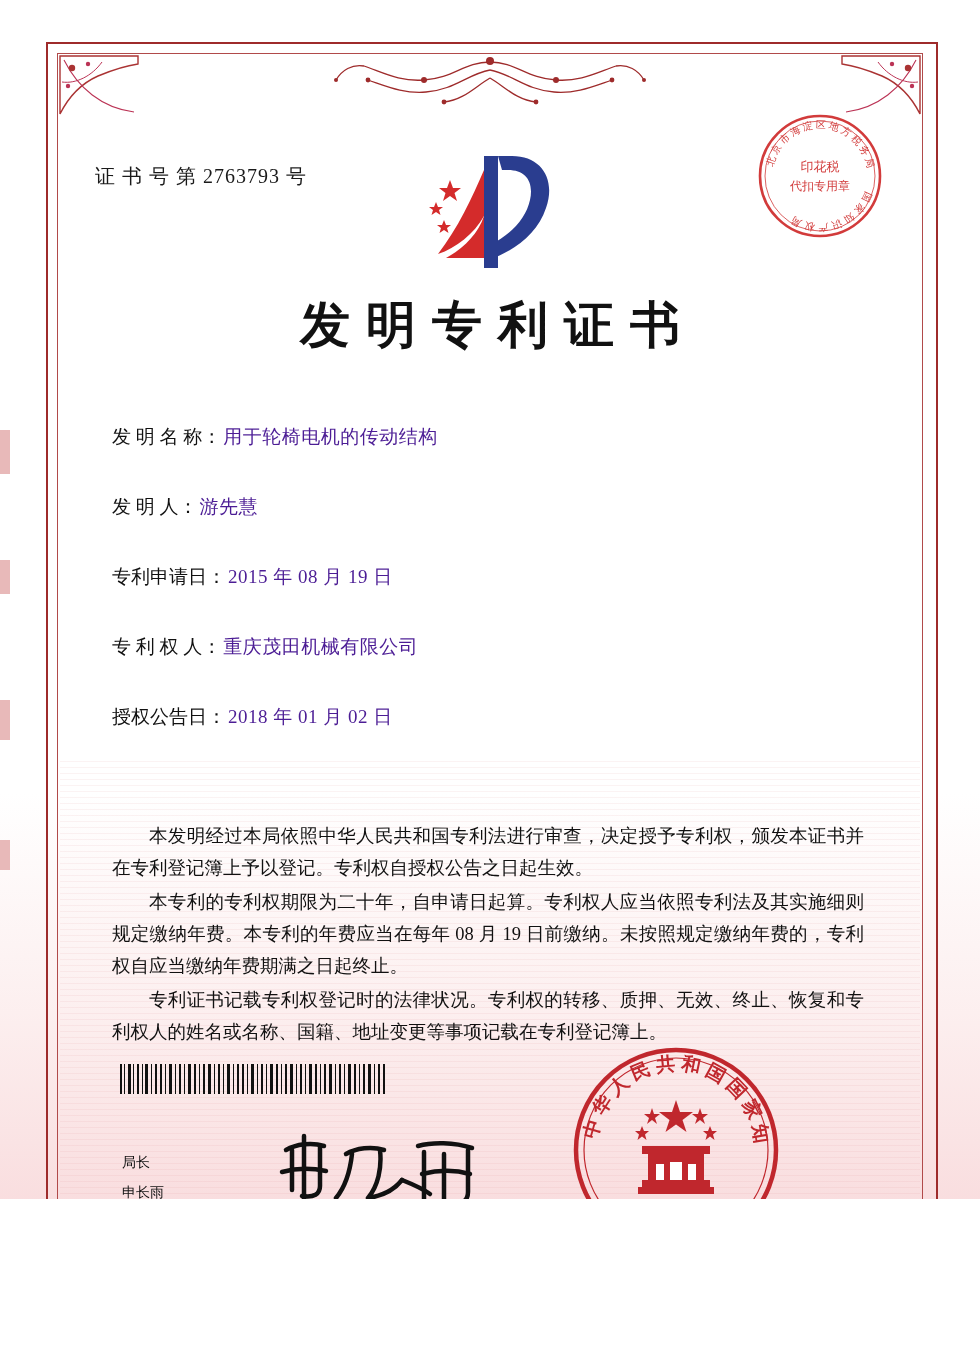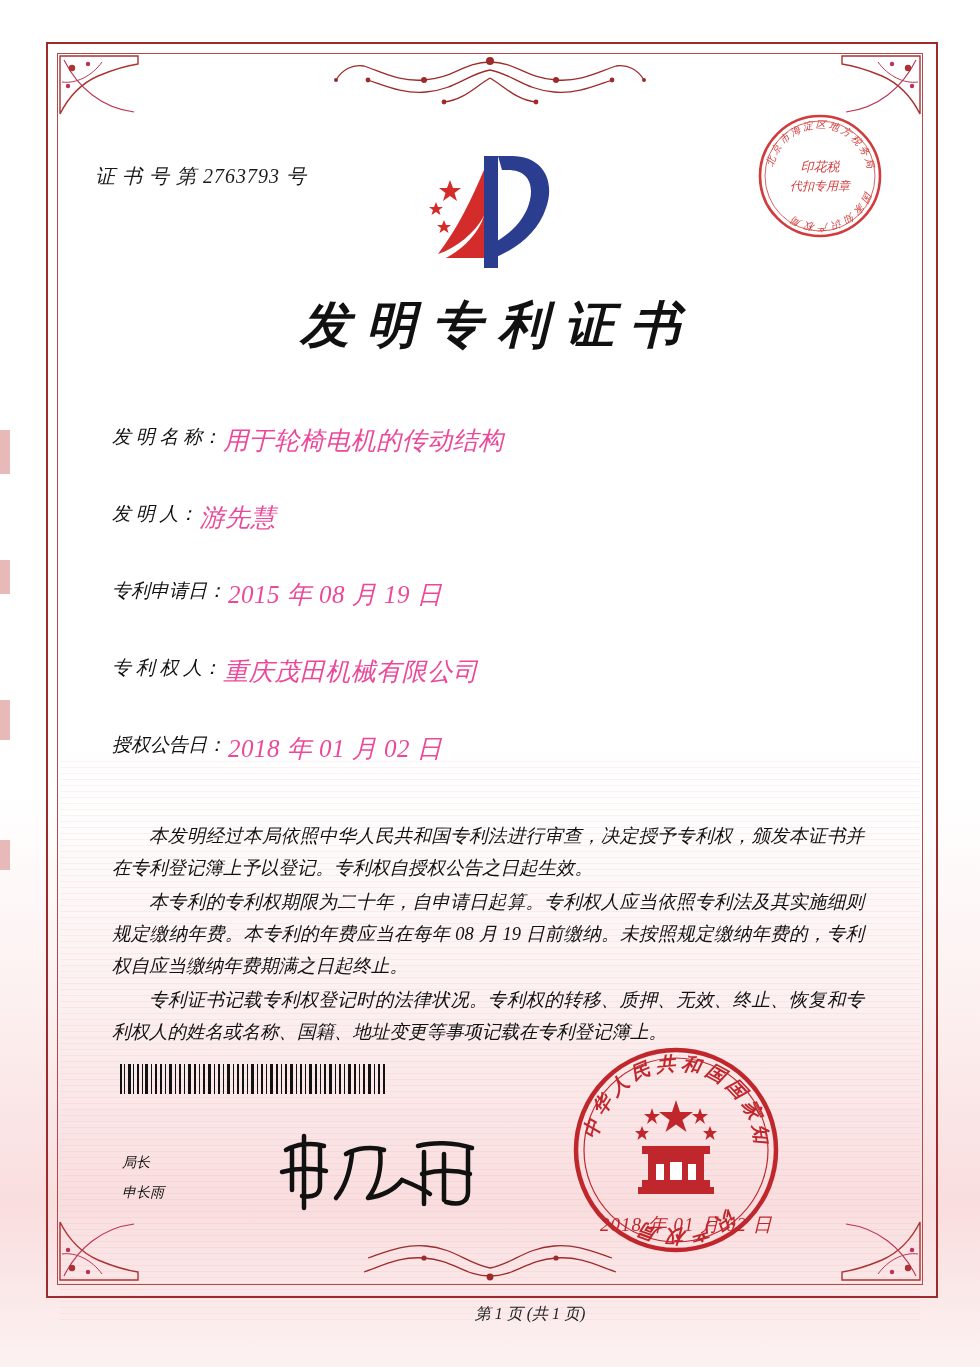--- a/index.html
+++ b/index.html
@@ -6,24 +6,23 @@
     margin: 0;
     padding: 0;
     background: #ffffff;
   }
   body {
     font-family: "Liberation Serif", "DejaVu Serif", serif;
   }
   .page {
     position: relative;
     width: 980px;
-    height: 1367px;
+    height: 1199px;
     background: #ffffff;
     overflow: hidden;
-    font-style: italic;
   }
 
   
   .bg-wash {
     position: absolute;
     left: 0; top: 0;
     width: 980px; height: 1367px;
     background:
       linear-gradient(to bottom, rgba(255,255,255,1) 0%, rgba(255,255,255,1) 58%, rgba(250,226,226,0.55) 74%, rgba(247,210,212,0.75) 88%, rgba(250,228,228,0.5) 100%);
     pointer-events: none;
@@ -117,33 +116,33 @@
   }
 
   
   .fields {
     position: absolute;
     left: 112px; top: 424px;
     width: 760px;
   }
   .field-row {
     display: flex;
-    align-items: flex-start;
+    align-items: flex-end;
     margin-bottom: 44px;
     font-size: 19px;
     color: #111;
   }
   .field-label {
     white-space: pre;
     font-size: 19px;
     color: #111;
   }
   .field-value {
-    font-size: 25px;
-    color: #ec4899;
+    font-size: 19px;
+    color: #4c1d95;
     margin-left: 2px;
     letter-spacing: 0.5px;
   }
 
   
   .body-text {
     position: absolute;
     left: 112px; top: 820px;
     width: 752px;
     font-size: 18.5px;

